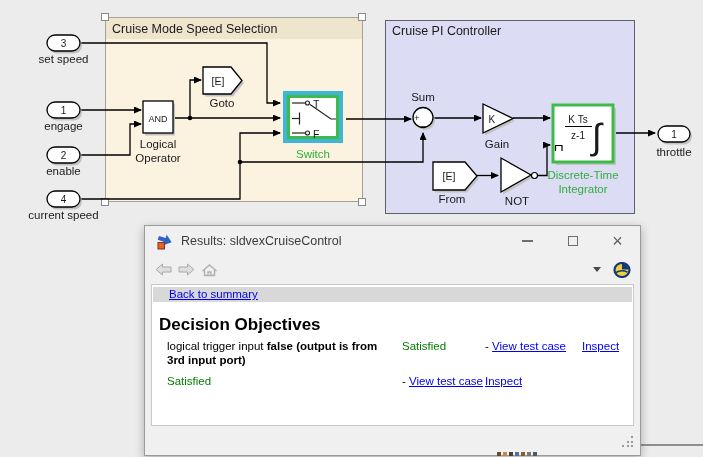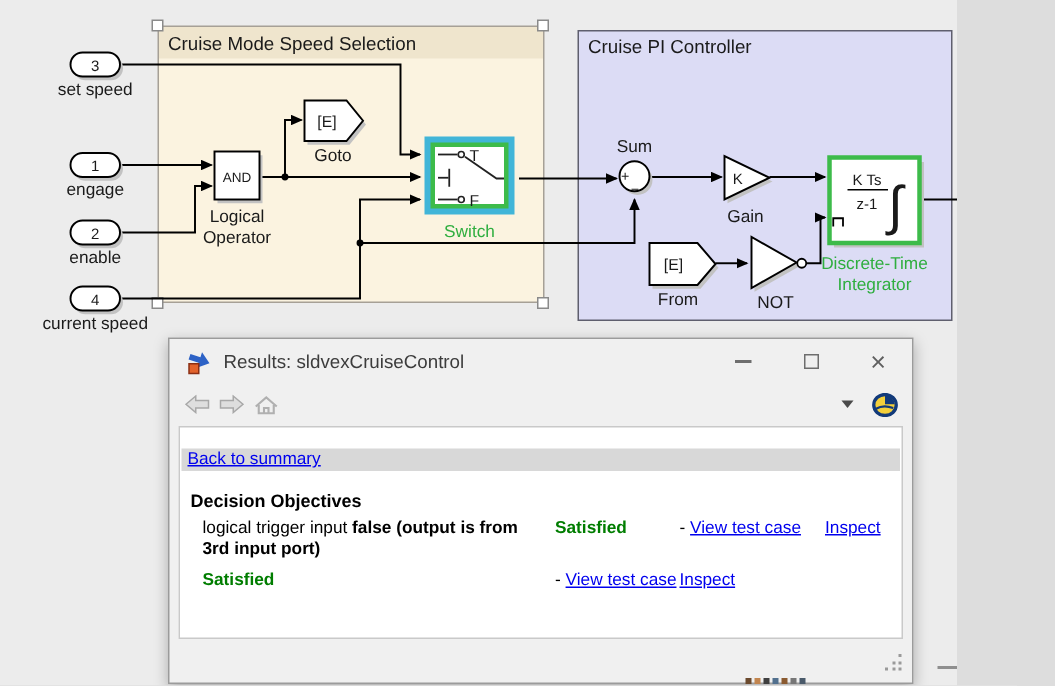--- a/index.html
+++ b/index.html
@@ -1,58 +1,58 @@
 <!DOCTYPE html>
 <html style="--canvas: #ececec; --region-beige: #fbf3e0; --region-beige-header: #efe5cd; --region-beige-border: #a6a096; --region-lavender: #dcdcf5; --region-lavender-border: #5f5f6e; --highlight-cyan: #41b5d8; --highlight-green: #3dbb4a; --label-green: #2fae3f; --satisfied-green: #007d00; --link-blue: #0000ee;"><head>
 <meta charset="utf-8">
 <style>
   :root{
     --canvas:#ececec;
   }
   html,body{margin:0;padding:0;background:#ddd;}
   #stage{
-    position:relative;width:638px;height:457px;overflow:hidden;
+    position:relative;width:703px;height:457px;overflow:hidden;
     background:var(--canvas);
     font-family:"Liberation Sans","DejaVu Sans",sans-serif;
     -webkit-font-smoothing:antialiased;
   }
   #diagram{position:absolute;left:0;top:0;}
   svg text{font-family:"Liberation Sans","DejaVu Sans",sans-serif;fill:#1a1a1a;}
 
   
   #dialog{
-    position:absolute;left:112px;top:225px;width:497px;height:231px;
+    position:absolute;left:144px;top:225px;width:497px;height:231px;
     background:#f0f0f0;border:1px solid #9b9b9b;box-sizing:border-box;
     box-shadow:0 3px 9px rgba(0,0,0,.28);z-index:5;
   }
   .titlebar{height:30px;display:flex;align-items:center;padding-left:11px;}
   .title-text{font-size:12.5px;color:#3c3c3c;margin-left:8px;flex:0 1 auto;white-space:nowrap;}
   .win-btns{margin-left:auto;display:flex;height:30px;}
   .win-btn{width:45px;height:30px;display:flex;align-items:center;justify-content:center;cursor:default;}
   .glyph-min{width:11px;height:2px;background:#6e6e6e;}
   .glyph-max{width:10px;height:10px;border:1.5px solid #6e6e6e;box-sizing:border-box;}
   .glyph-close{font-size:18px;color:#5f5f5f;line-height:18px;}
   .toolbar{height:27px;display:flex;align-items:center;padding:0 9px 0 10px;}
   .tb-icon{margin-right:6px;display:flex;align-items:center;}
   .tb-spacer{flex:1;}
   .caret{width:0;height:0;border-left:4.5px solid transparent;border-right:4.5px solid transparent;border-top:5px solid #4a4a4a;margin-right:12px;}
   .content{
     position:absolute;left:6px;right:6px;top:58px;height:142px;
     background:#fff;border:1px solid #c9c9c9;box-sizing:border-box;
     font-size:11.5px;color:#000;overflow:hidden;
   }
-  .band{margin:14px 1px 0 1px;background:#d8d8d8;height:15px;line-height:15px;padding-left:4px;}
+  .band{margin:2px 1px 0 1px;background:#d8d8d8;height:15px;line-height:15px;padding-left:16px;}
   a.lnk{color:var(--link-blue);text-decoration:underline;cursor:pointer;}
   .heading{font-weight:bold;font-size:12.5px;margin:11px 0 0 7px;}
-  .section{font-weight:bold;font-size:12px;margin:13px 0 0 7px;}
+  .section{font-weight:bold;font-size:17px;margin:13px 0 0 7px;}
   .obj-row{display:grid;grid-template-columns:235px 83px 97px auto;margin:4px 10px 0 15px;line-height:14px;}
   .obj-row + .obj-row{margin-top:7px;}
   .obj-desc{width:225px;}
   .obj-desc b{font-weight:bold;}
-  .obj-status{color:var(--satisfied-green);font-weight:bold;}
+  .obj-status{color:var(--satisfied-green);font-weight:normal;}
   .grip{position:absolute;right:7px;bottom:8px;width:11px;height:11px;}
   .grip i{position:absolute;width:2px;height:2px;background:#9a9a9a;}
   
   .bottom-line{position:absolute;left:625px;top:444px;width:78px;height:2px;background:#8f8f8f;}
   .specks{position:absolute;left:497px;top:452px;display:flex;gap:2px;z-index:9;}
   .specks i{width:4px;height:4px;display:block;}
 </style>
 </head>
 <body>
 

